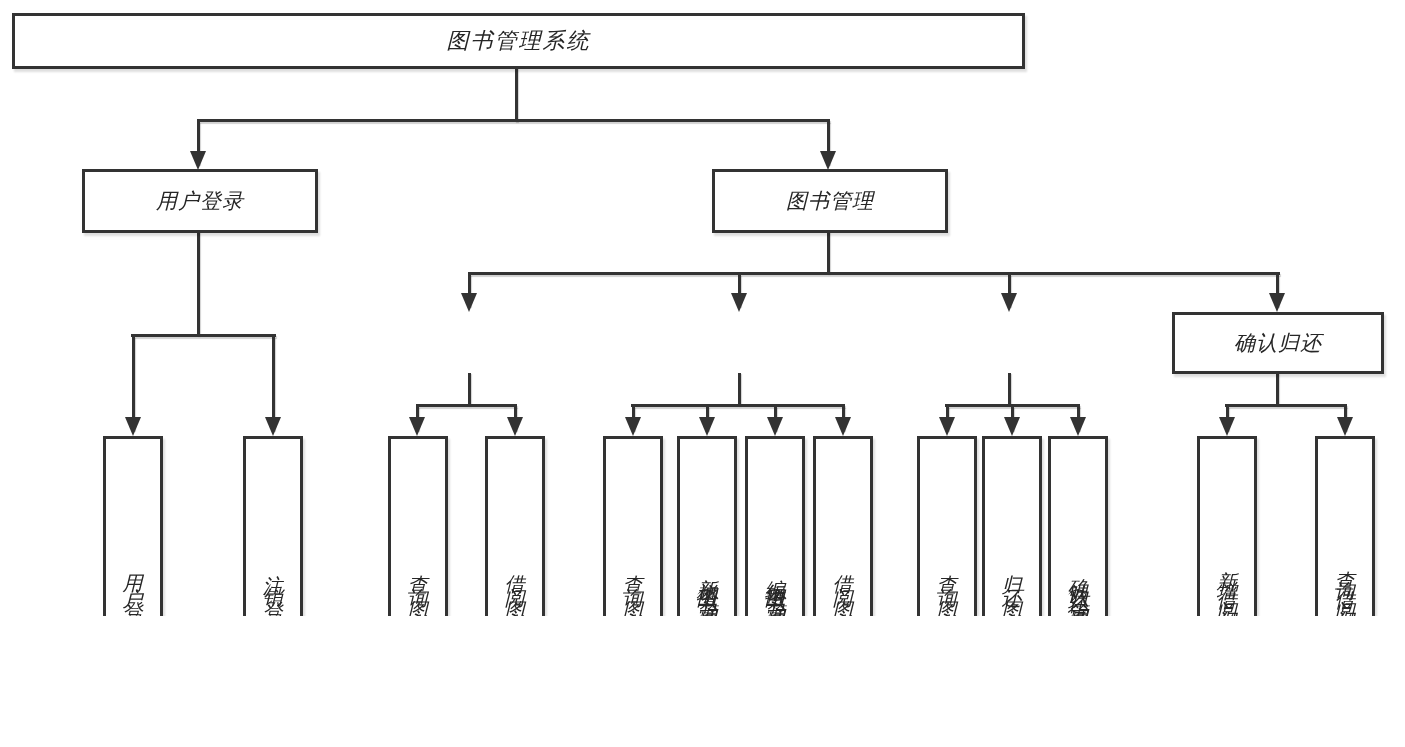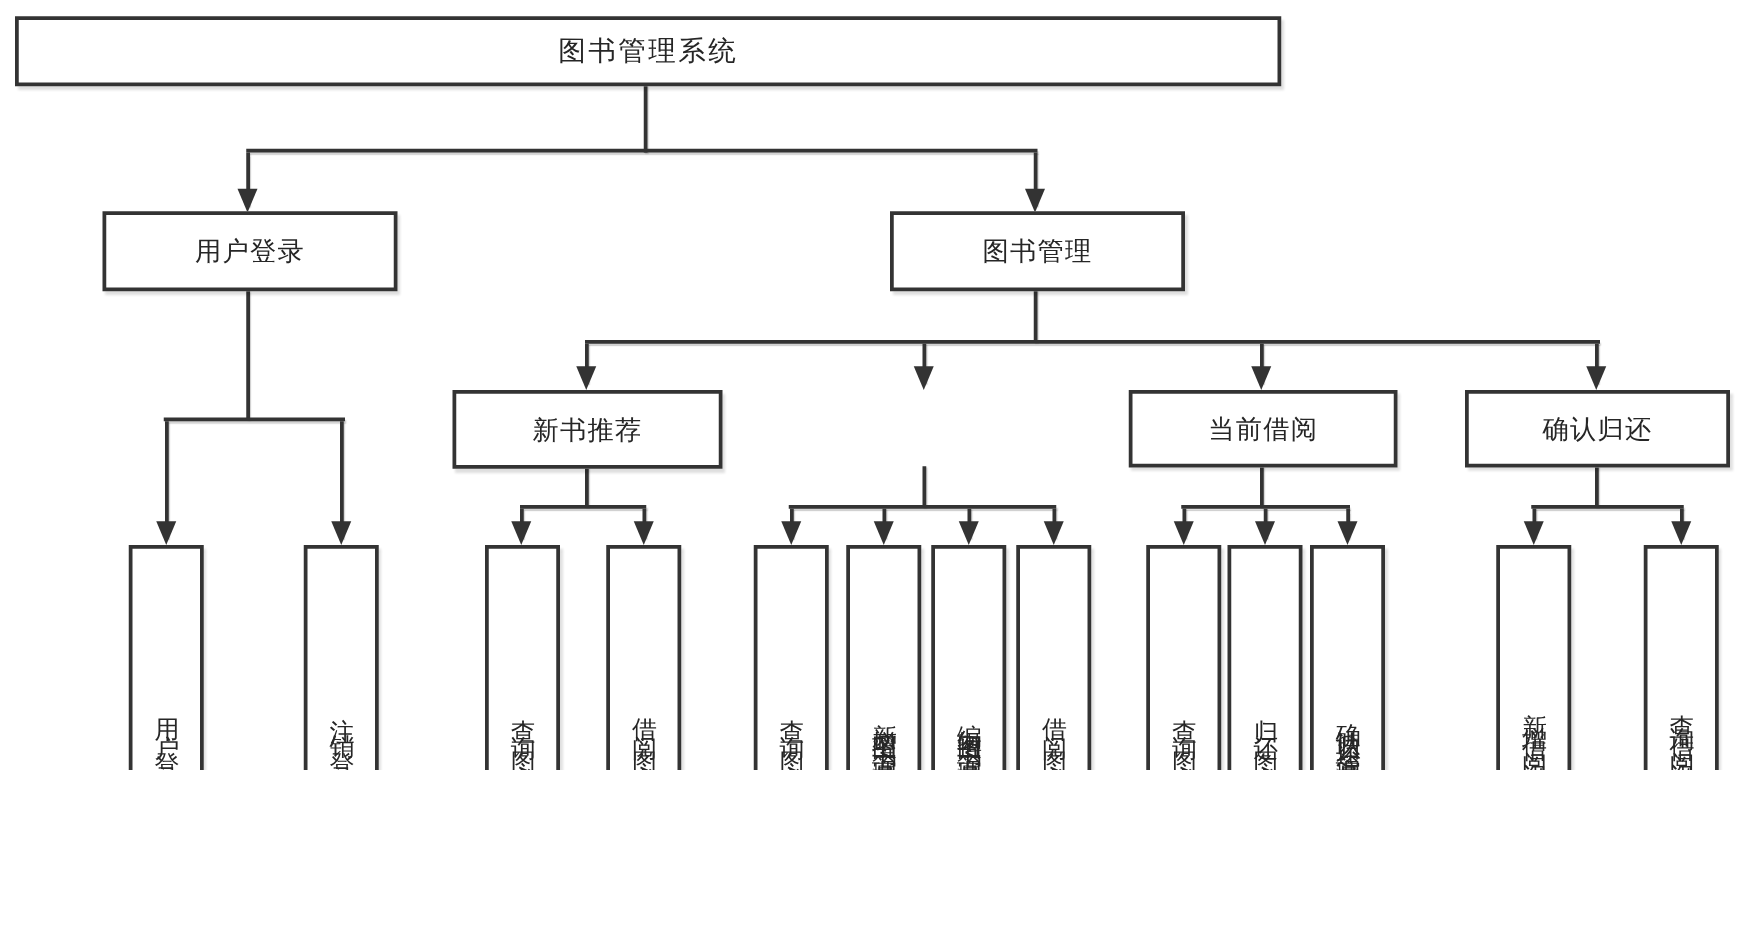--- a/index.html
+++ b/index.html
@@ -12,20 +12,21 @@
   body {
     font-family: "Liberation Sans", "DejaVu Sans", sans-serif;
     background: #ffffff;
   }
   .stage {
     position: relative;
     width: 1405px;
     height: 616px;
     background: var(--background);
     overflow: hidden;
+    font-style: italic;
   }
   
   .box {
     position: absolute;
     background: #ffffff;
     border: 3px solid var(--line);
     display: flex;
     align-items: center;
     justify-content: center;
     box-shadow: 2px 3px 2px rgba(0,0,0,0.13);
@@ -121,26 +122,20 @@
   <div class="arrow" style="left:125px;top:337px;height:99px"></div>
   <div class="arrow" style="left:265px;top:337px;height:99px"></div>
 
   <div class="vline" style="left:827px;top:231px;height:43px"></div>
   <div class="hline" style="left:468px;top:272px;width:812px"></div>
   <div class="arrow" style="left:461px;top:275px;height:37px"></div>
   <div class="arrow" style="left:731px;top:275px;height:37px"></div>
   <div class="arrow" style="left:1001px;top:275px;height:37px"></div>
   <div class="arrow" style="left:1269px;top:275px;height:37px"></div>
 
-  <div class="box" style="left:362px;top:312px;width:216px;height:63px">
-    <span class="htext">新书推荐</span>
-  </div>
-  <div class="box" style="left:903px;top:312px;width:215px;height:62px">
-    <span class="htext">当前借阅</span>
-  </div>
   <div class="box" style="left:1172px;top:312px;width:212px;height:62px">
     <span class="htext">确认归还</span>
   </div>
 
   <div class="vline" style="left:468px;top:373px;height:33px"></div>
   <div class="hline" style="left:416px;top:404px;width:101px"></div>
   <div class="arrow" style="left:409px;top:407px;height:29px"></div>
   <div class="arrow" style="left:507px;top:407px;height:29px"></div>
 
   <div class="vline" style="left:738px;top:373px;height:33px"></div>

